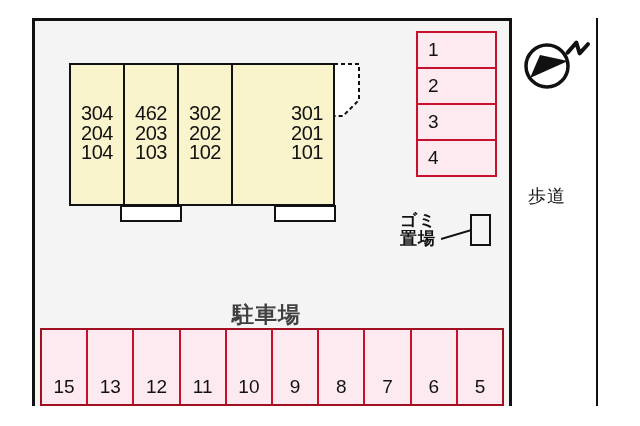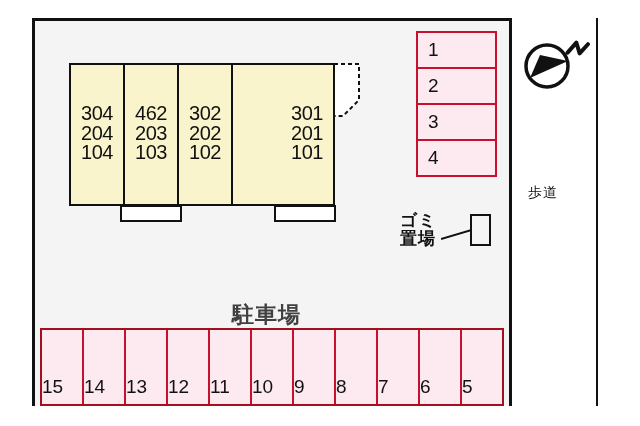--- a/index.html
+++ b/index.html
@@ -159,21 +159,21 @@
     display: flex;
     background: #fdeaf1;
     z-index: 5;
   }
   .row-bottom .slot {
     flex: 1 1 0;
     border-right: 2px solid #c8102e;
     box-sizing: border-box;
     display: flex;
     align-items: flex-end;
-    justify-content: flex-start;
+    justify-content: center;
     padding-bottom: 6px;
     background: #fdeaf1;
   }
   .row-bottom .slot:last-child { border-right: none; }
   .row-bottom .slot span {
     font-size: 19px;
     color: #111;
   }
 
   
@@ -186,21 +186,21 @@
     color: #404040;
     letter-spacing: 1px;
     z-index: 6;
     white-space: nowrap;
     margin-top: 28px;
   }
   .label-sidewalk {
     position: absolute;
     left: 528px;
     top: 184px;
-    font-size: 14px;
+    font-size: 18px;
     color: #111;
     letter-spacing: 1px;
     z-index: 6;
     white-space: nowrap;
   }
 
   
   .trash-label {
     position: absolute;
     left: 400px;
@@ -298,23 +298,20 @@
     <div class="slot">
       <span>4</span>
     </div>
   </div>
 
   <div class="row-bottom">
     <div class="slot">
       <span>15</span>
     </div>
     <div class="slot">
-      <span>14</span>
-    </div>
-    <div class="slot">
       <span>13</span>
     </div>
     <div class="slot">
       <span>12</span>
     </div>
     <div class="slot">
       <span>11</span>
     </div>
     <div class="slot">
       <span>10</span>

